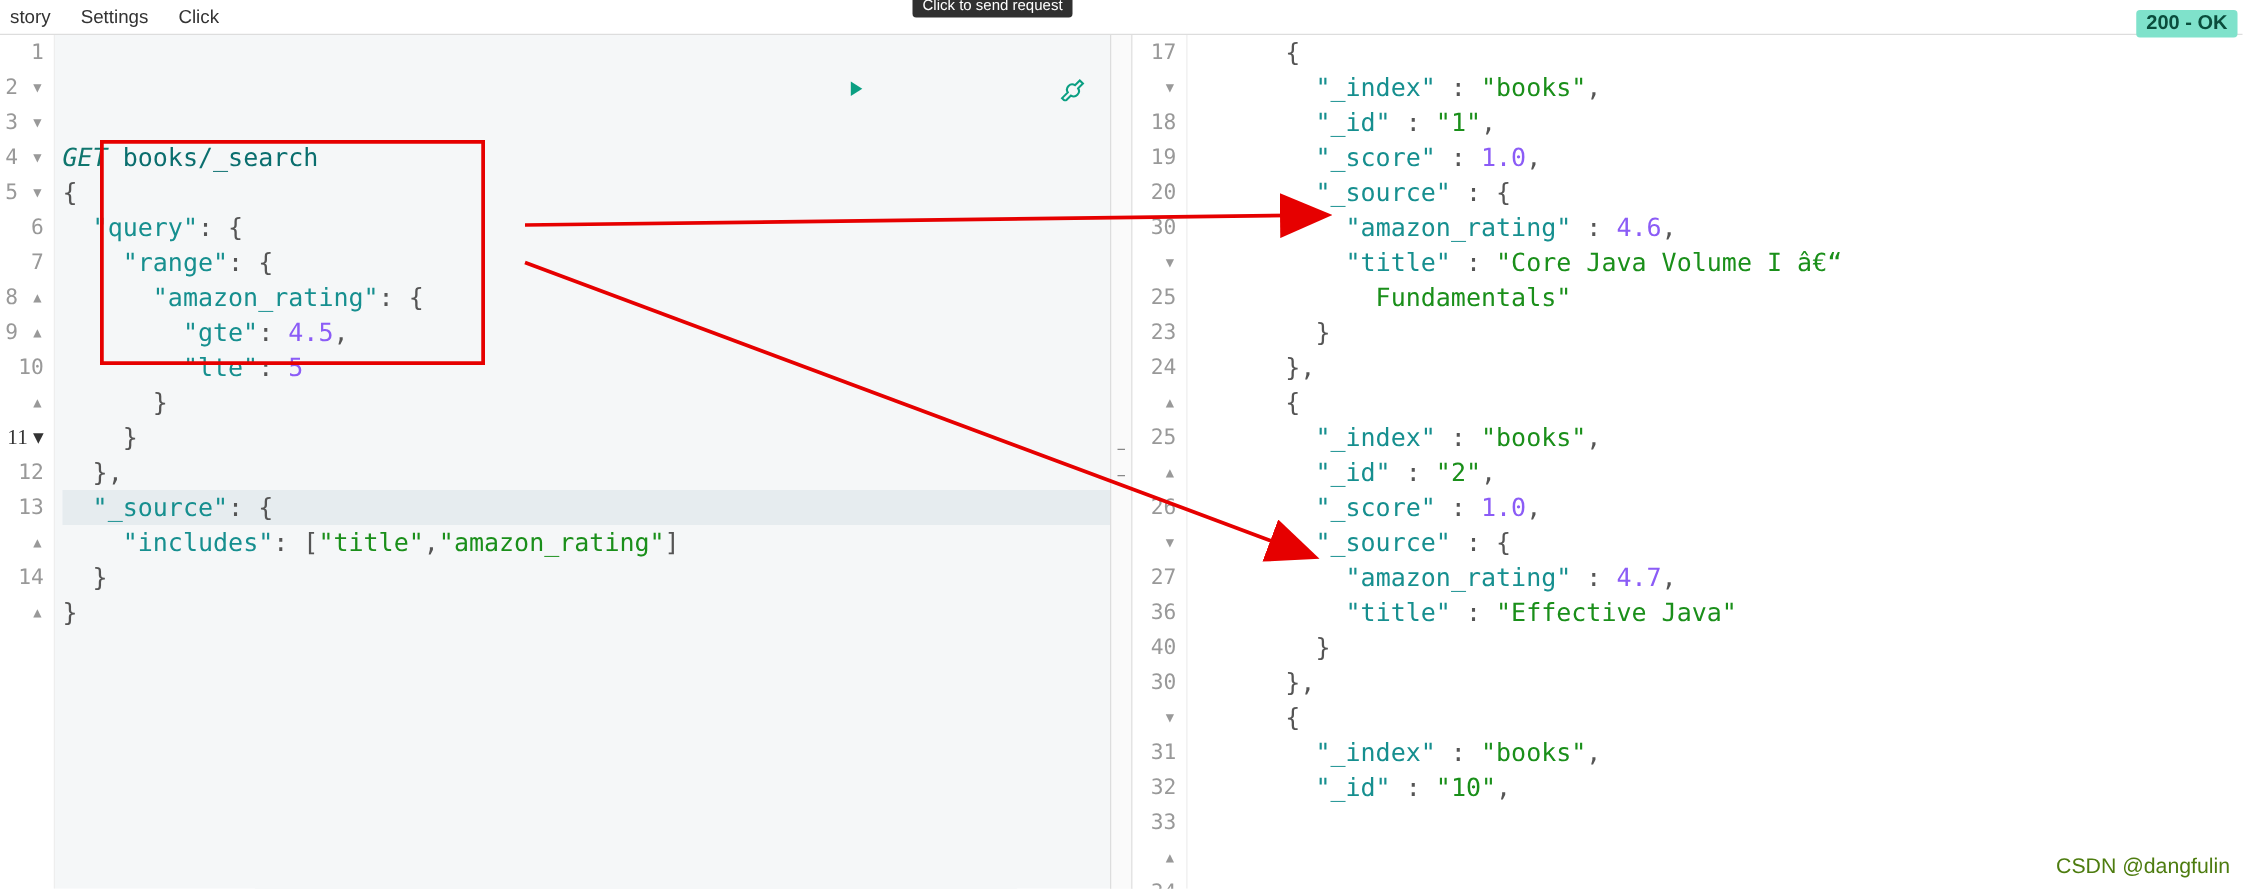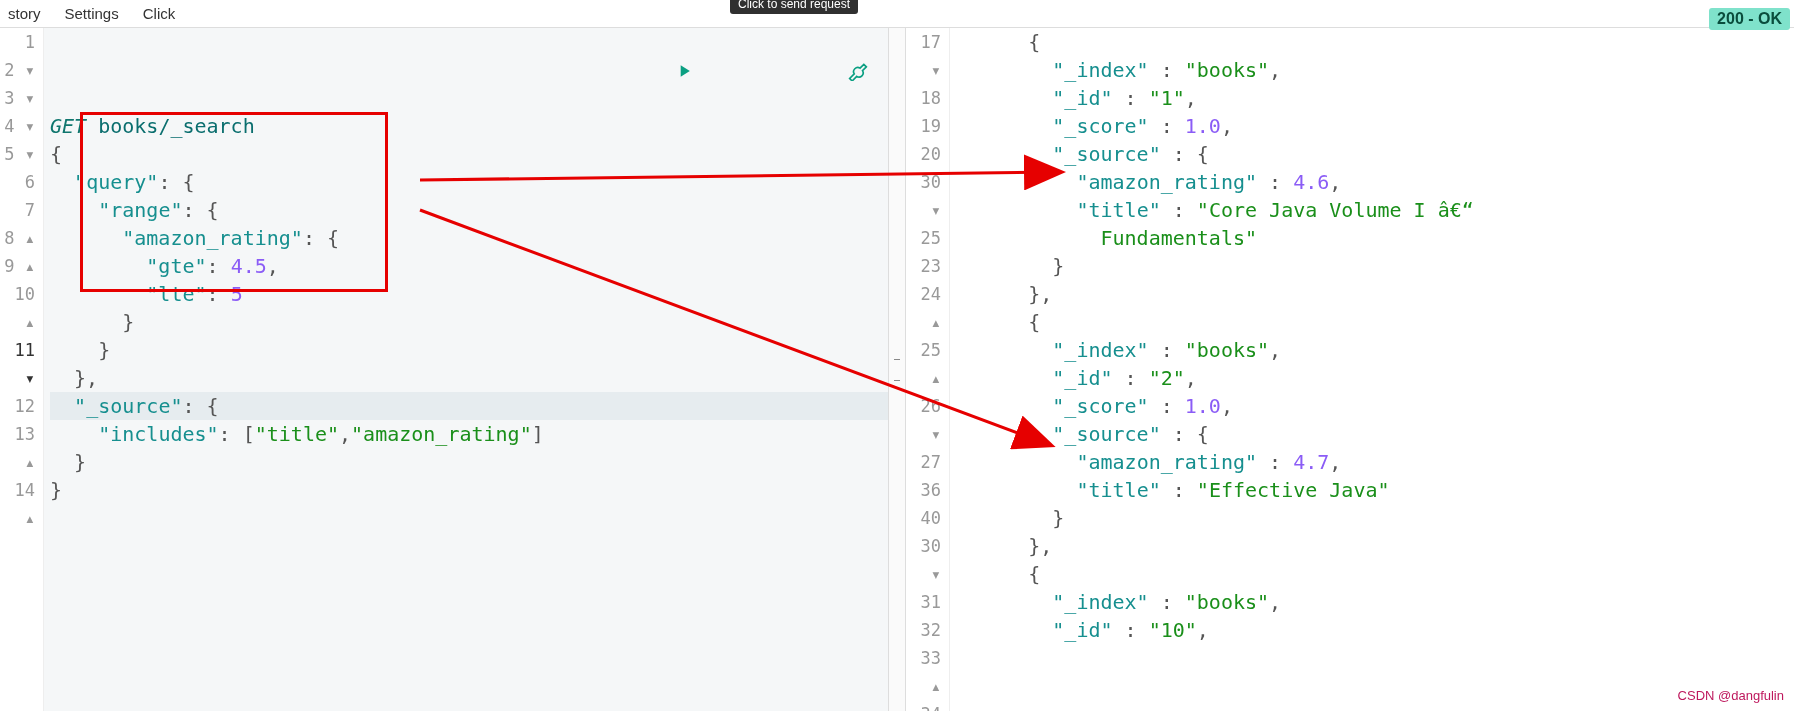--- a/index.html
+++ b/index.html
@@ -13,21 +13,21 @@
 
 .tooltip { position:absolute; top:-6px; left:730px; background:#303030; color:#fff; font-family:Arial,sans-serif; font-size:12px; padding:3px 8px; border-radius:3px; white-space:nowrap; z-index:20; }
 
 
 .status { position:absolute; top:8px; right:4px; background:#7fe2cb; color:#0a4d3c; font-family:Arial,sans-serif; font-size:16px; font-weight:600; padding:2px 8px; border-radius:3px; white-space:nowrap; }
 
 
 .main { flex:1; display:flex; min-height:0; position:relative; }
 .pane { flex:1; display:flex; overflow:hidden; min-width:0; }
 .gutter-col { width:44px; background:#fff; border-right:1px solid #eee; text-align:right; padding-right:8px; color:#999; font-size:17px; line-height:28px; user-select:none; }
-.gutter-col .current { color:#333; font-weight:500; }
+.gutter-col .current { color:#333; font-weight:500;font-family:Liberation Serif, serif; }
 .code-col { flex:1; padding-left:6px; line-height:28px; font-size:20px; position:relative; white-space:pre; overflow:hidden; }
 .left .code-col { background:#f5f7f8; }
 
 
 .divider { width:18px; background:#fafafa; border-left:1px solid #ddd; border-right:1px solid #ddd; display:flex; align-items:center; justify-content:center; }
 .divider .handle { width:6px; height:22px; display:flex; flex-direction:column; justify-content:space-between; }
 .divider .handle span { display:block; height:1px; background:#888; }
 
 
 .kw  { color:#0f766e;font-style:italic; } 
@@ -45,21 +45,21 @@
 
 
 .redbox { position:absolute; border:3px solid #e60000; pointer-events:none; }
 .arrow-svg { position:absolute; top:0; left:0; width:100%; height:100%; pointer-events:none; z-index:15; }
 
 
 .actions { position:absolute; top:4px; right:20px; display:flex; gap:10px; color:#0a9f82; }
 .actions svg { width:20px; height:20px; fill:#0a9f82; }
 
 
-.wm { position:absolute; bottom:8px; right:10px; color:#be185d; font-family:Arial,sans-serif; font-size:13px; }
+.wm { position:absolute; bottom:8px; right:10px; color:#4d7c0f; font-family:Arial,sans-serif; font-size:17px; }
 </style>
 </head>
 <body>
 <div class="container">
 
   <div class="menubar">
     <span>story</span>
     <span>Settings</span>
     <span>Click</span>
   </div>

